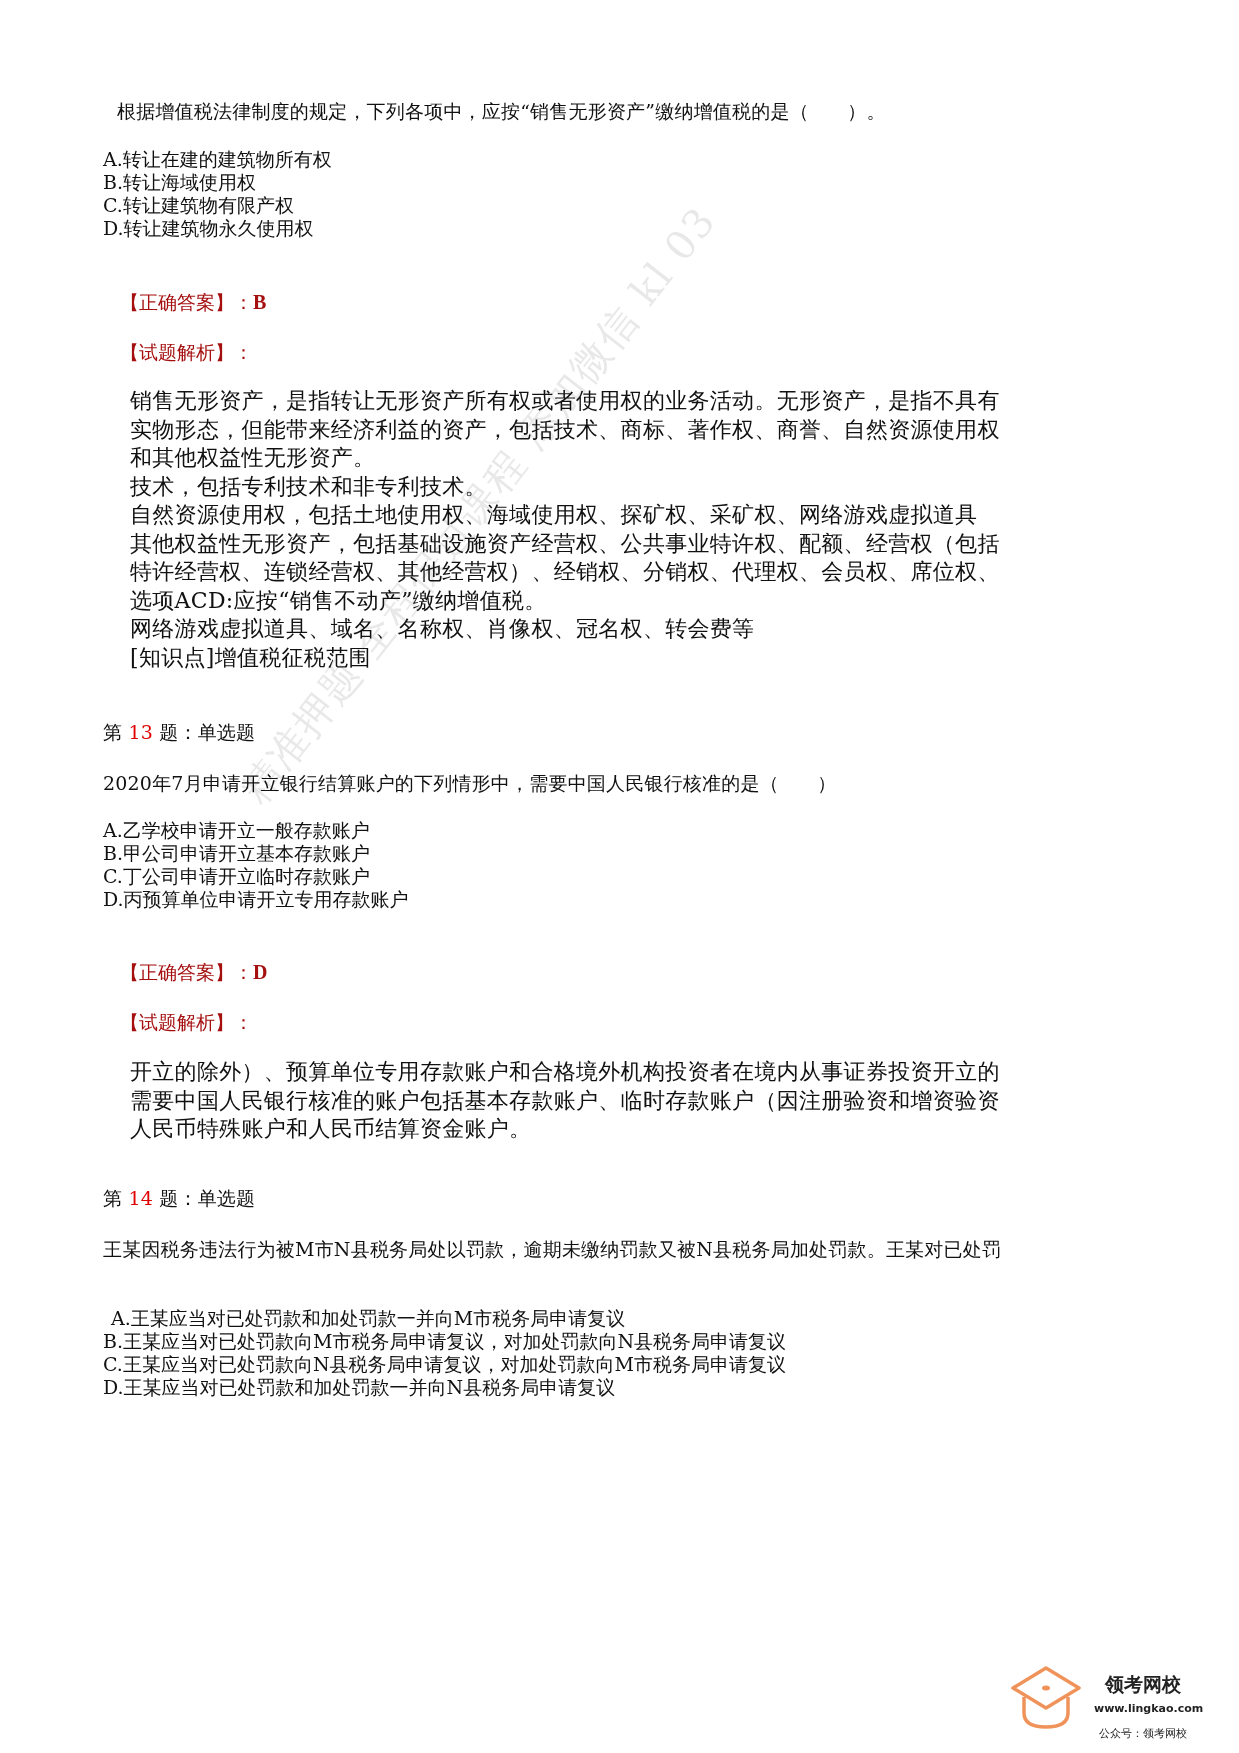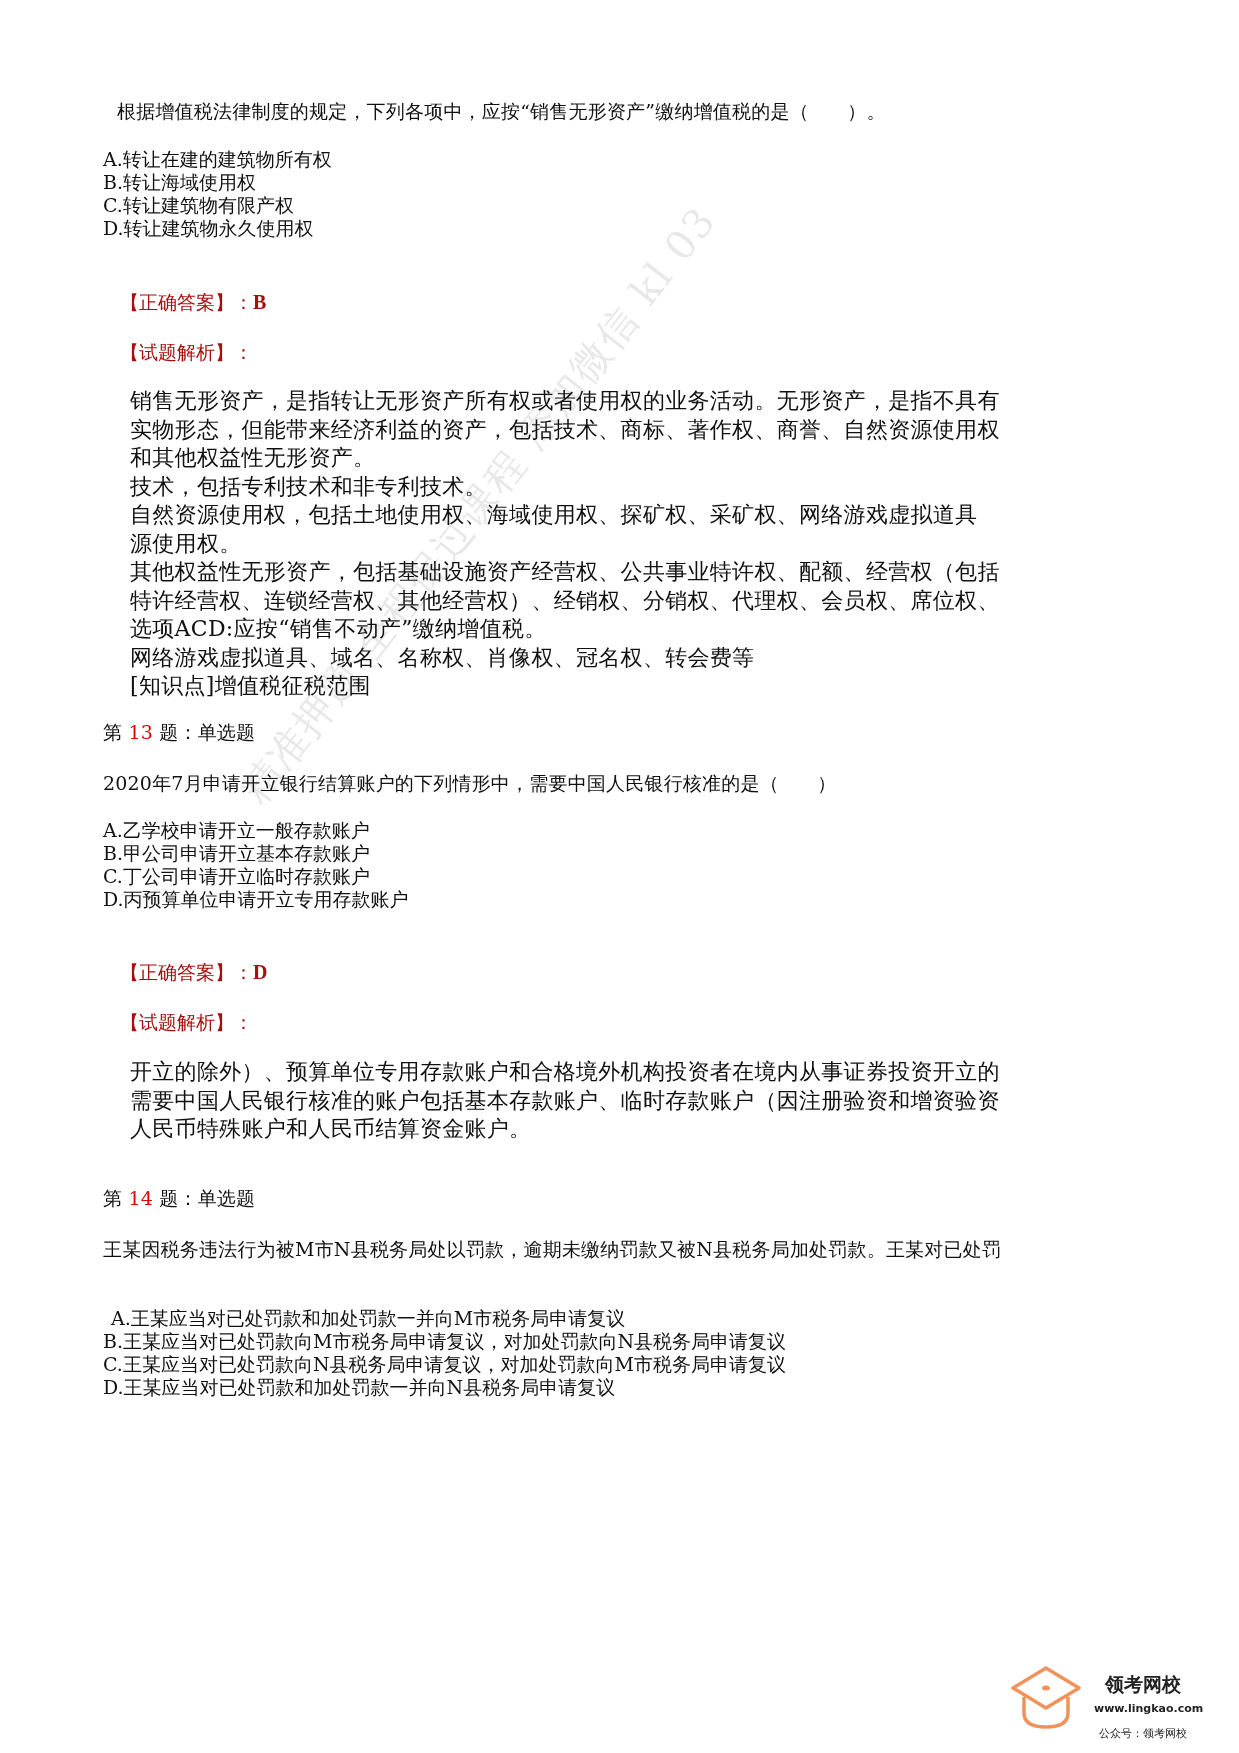--- a/index.html
+++ b/index.html
@@ -42,21 +42,20 @@
   <span>【正确答案】：</span><b>B</b>
 </div>
 <div class="abs label-red" style="left:120px; top:340px;">【试题解析】：</div>
 
 <div class="abs analysis" style="left:130px; top:387px;">
   <div>销售无形资产，是指转让无形资产所有权或者使用权的业务活动。无形资产，是指不具有</div>
   <div>实物形态，但能带来经济利益的资产，包括技术、商标、著作权、商誉、自然资源使用权</div>
   <div>和其他权益性无形资产。</div>
   <div>技术，包括专利技术和非专利技术。</div>
   <div>自然资源使用权，包括土地使用权、海域使用权、探矿权、采矿权、网络游戏虚拟道具</div>
-  <div>源使用权。</div>
   <div>其他权益性无形资产，包括基础设施资产经营权、公共事业特许权、配额、经营权（包括</div>
   <div>特许经营权、连锁经营权、其他经营权）、经销权、分销权、代理权、会员权、席位权、</div>
   <div>选项ACD:应按“销售不动产”缴纳增值税。</div>
   <div>网络游戏虚拟道具、域名、名称权、肖像权、冠名权、转会费等</div>
   <div>[知识点]增值税征税范围</div>
 </div>
 
 <div class="abs q-text" style="left:103px; top:720px;text-align:right;">
   <span>第 </span><span class="qnum">13</span><span> 题：单选题</span>
 </div>

